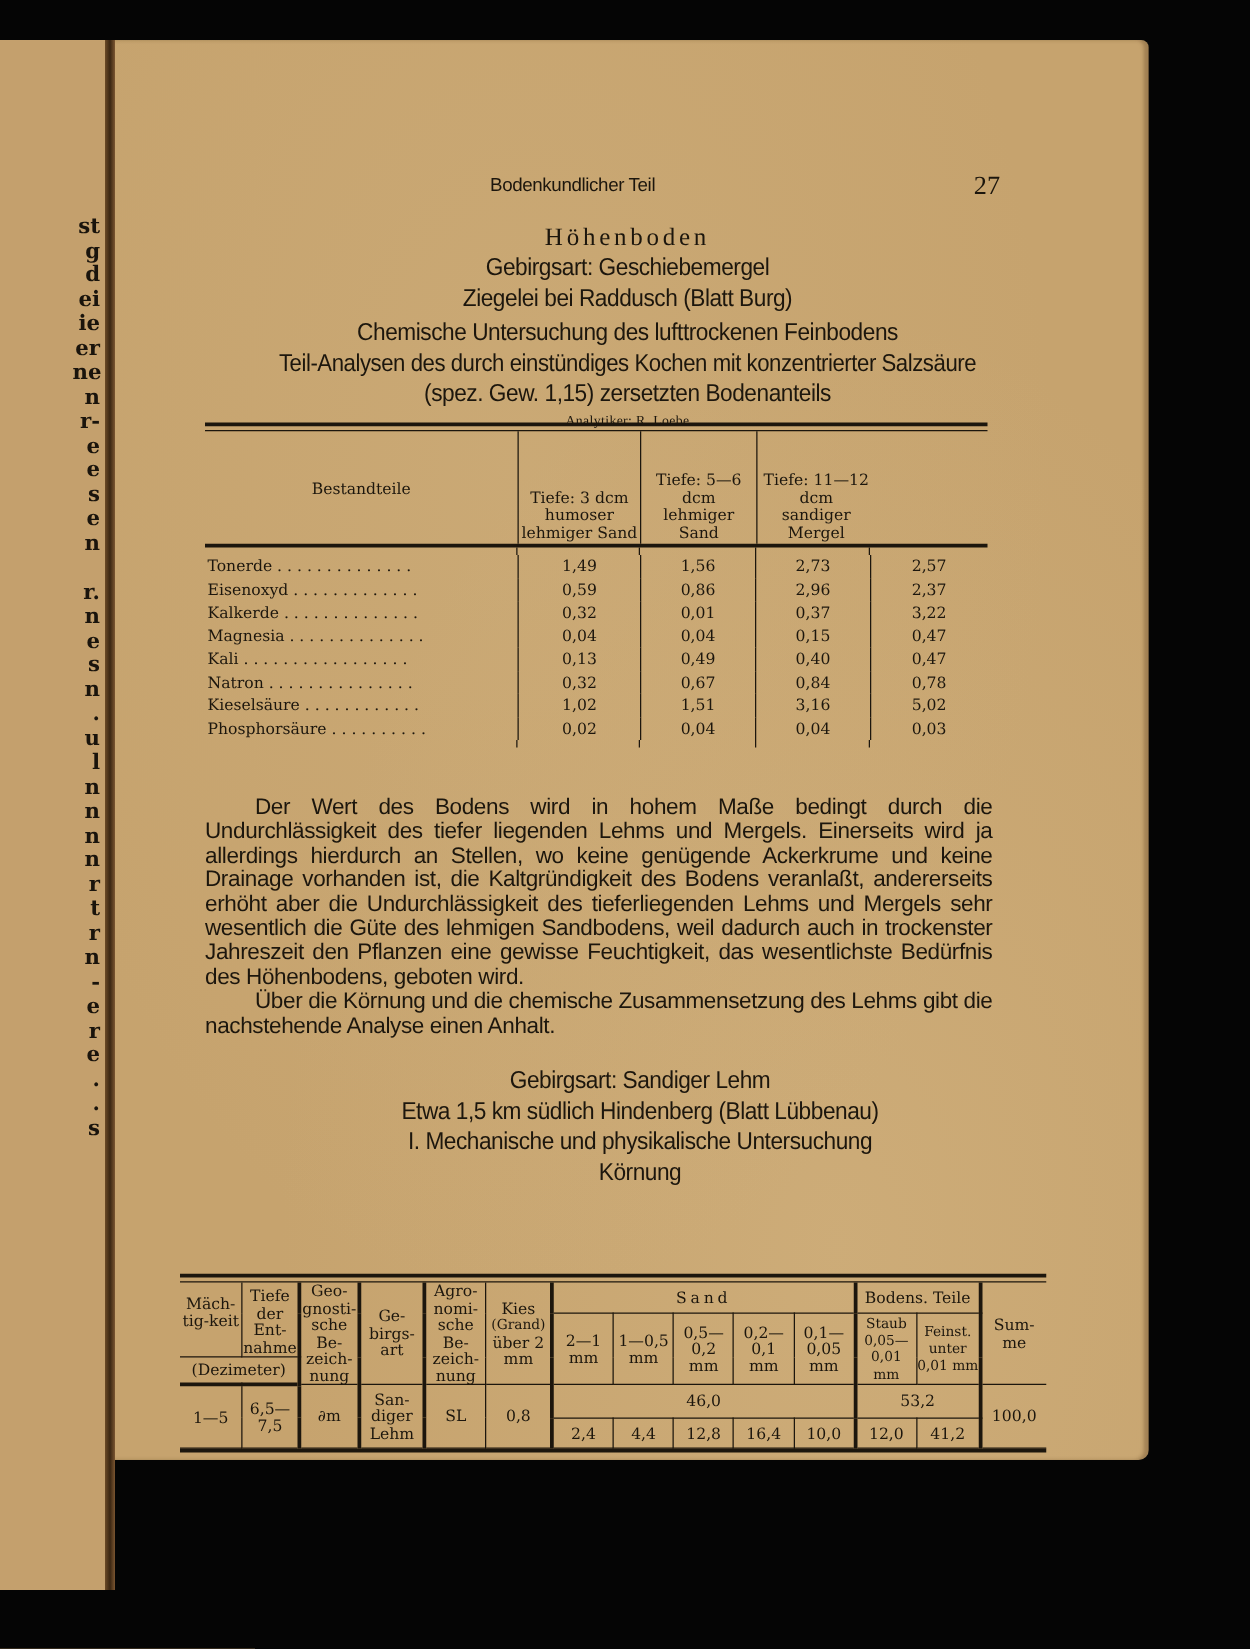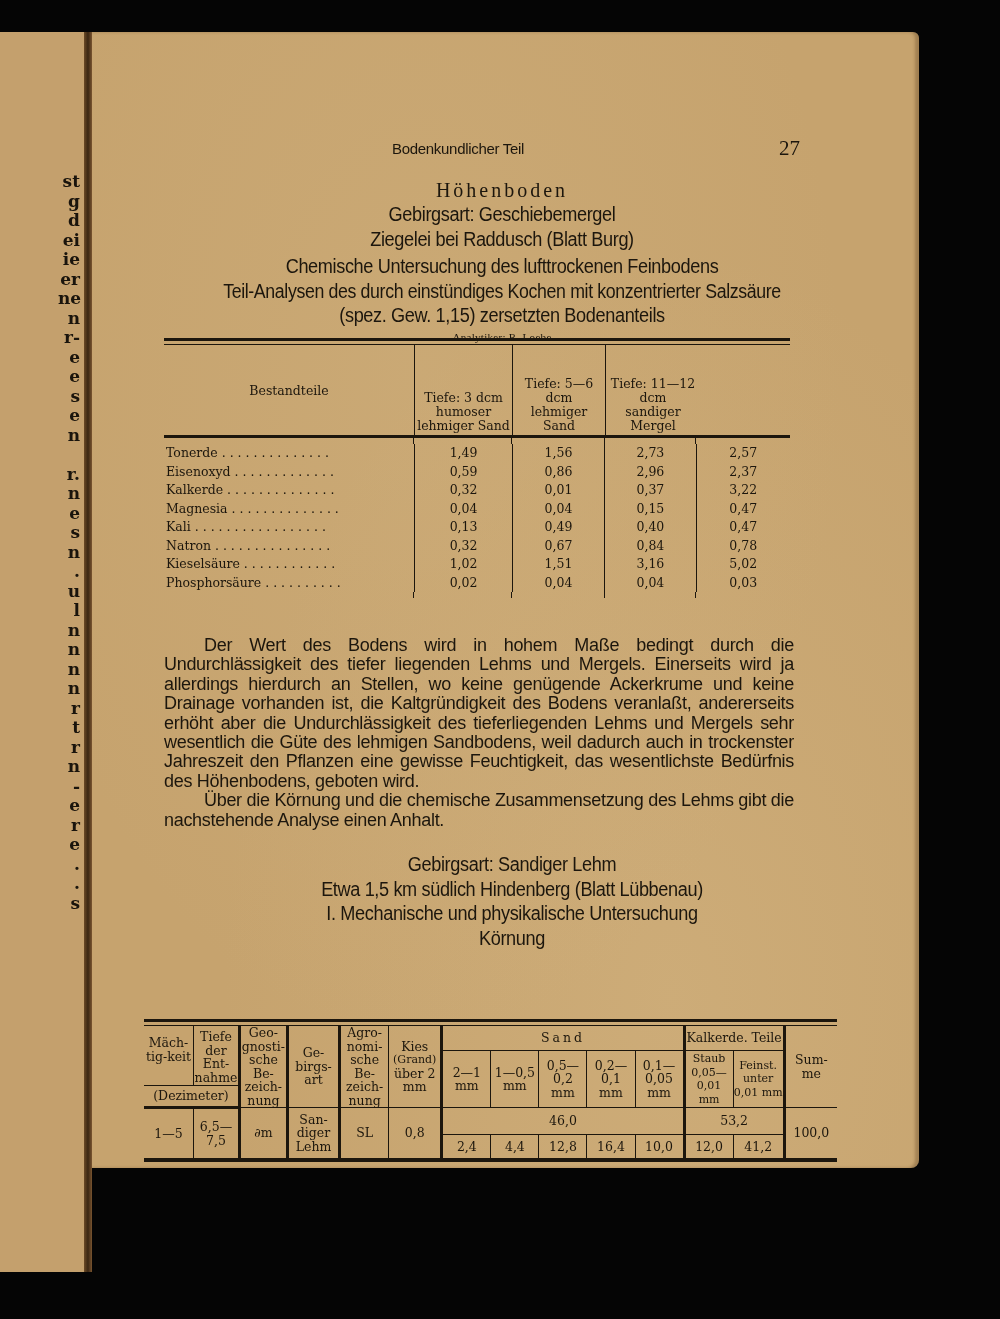--- a/index.html
+++ b/index.html
@@ -254,21 +254,21 @@
         <td rowspan="2" style="width:40px;vertical-align:top;padding-top:4px" class="no-t"><span>Tiefe der Ent-nahme</span></td>
         <td rowspan="3" style="width:44px" class="no-t thick-l"><span>Geo-gnosti-sche Be-zeich-nung</span></td>
         <td rowspan="3" style="width:48px" class="no-t thick-l"><span>Ge-birgs-art</span></td>
         <td rowspan="3" style="width:46px" class="no-t thick-l"><span>Agro-nomi-sche Be-zeich-nung</span></td>
         <td rowspan="3" style="width:50px" class="no-t">
           <div>Kies</div>
           <div class="tight">(Grand)</div>
           <div>über 2 mm</div>
         </td>
         <td colspan="5" class="no-t thick-l" style="height:24px;letter-spacing:3px">Sand</td>
-        <td colspan="2" class="no-t thick-l">Kalkerde. Teile</td>
+        <td colspan="2" class="no-t thick-l">Bodens. Teile</td>
         <td rowspan="3" class="no-t thick-l no-r" style="width:50px">Sum-me</td>
       </tr>
       <tr class="head-row">
         <td rowspan="2" class="thick-l" style="width:46px">2—1 mm</td>
         <td rowspan="2" style="width:46px">1—0,5 mm</td>
         <td rowspan="2" style="width:46px">0,5— 0,2 mm</td>
         <td rowspan="2" style="width:46px">0,2— 0,1 mm</td>
         <td rowspan="2" style="width:46px">0,1— 0,05 mm</td>
         <td rowspan="2" class="thick-l tight" style="width:46px">Staub 0,05— 0,01 mm</td>
         <td rowspan="2" class="tight" style="width:48px">Feinst. unter 0,01 mm</td>

